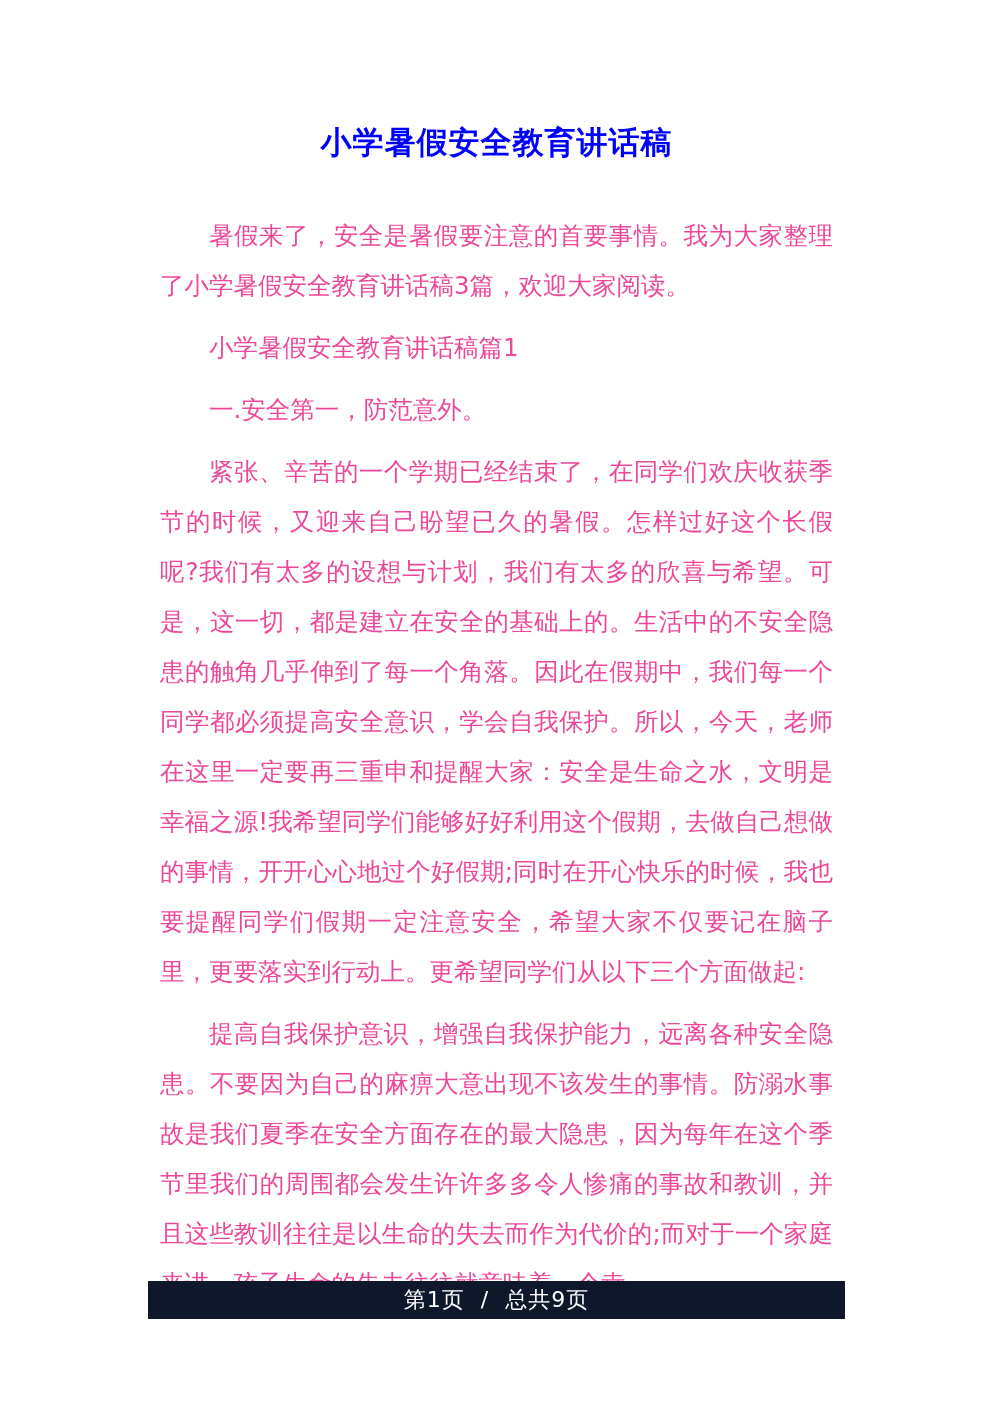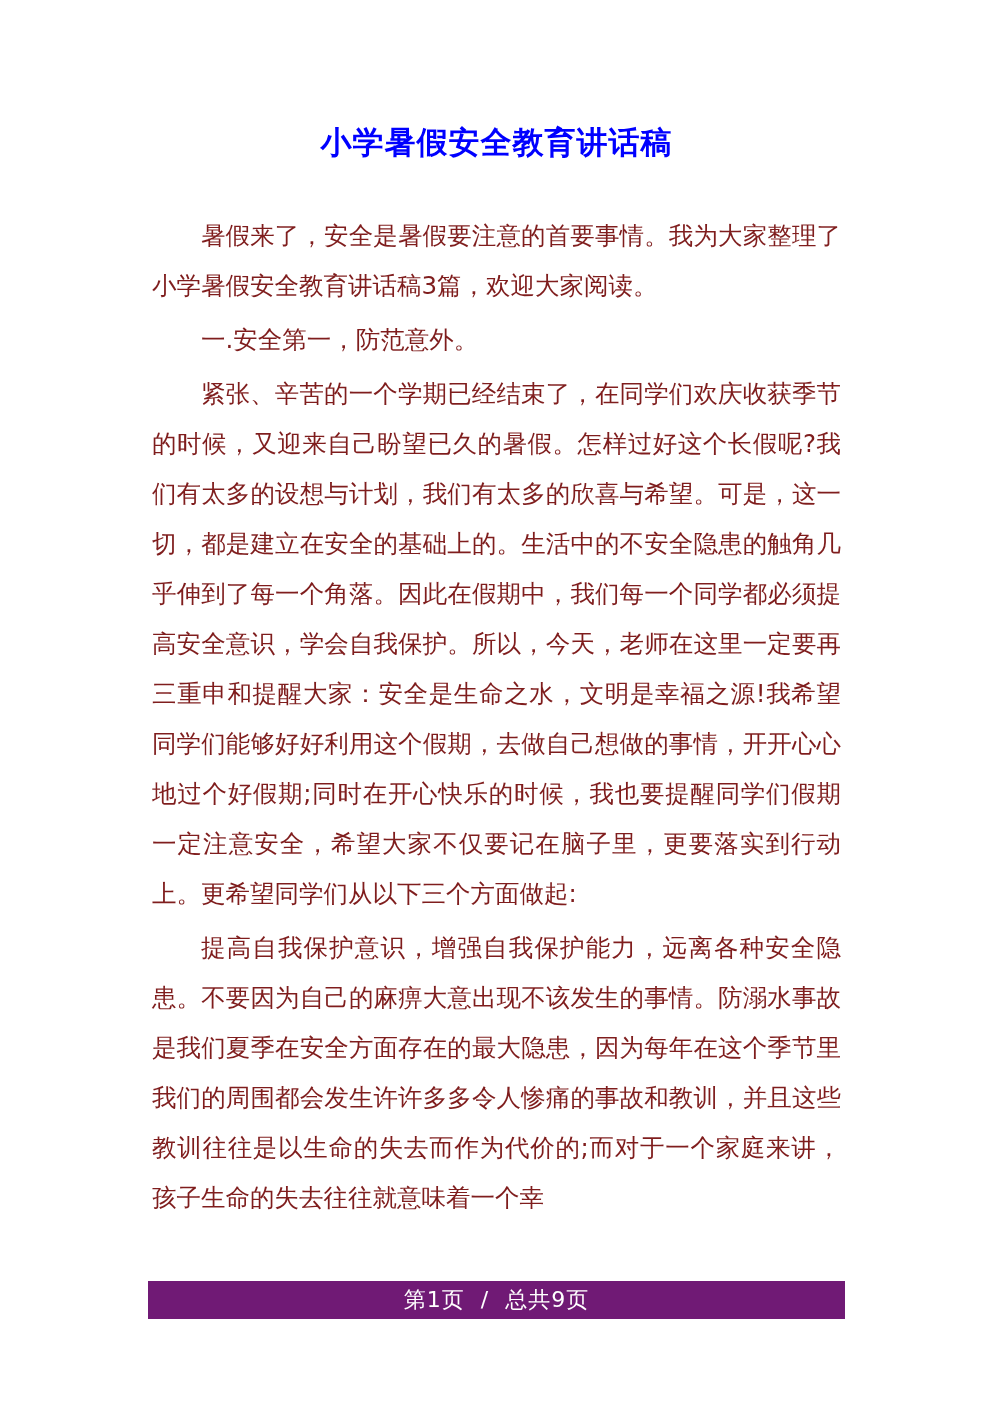--- a/index.html
+++ b/index.html
@@ -39,23 +39,23 @@
     font-size: 31px;
     font-weight: bold;
     text-align: center;
     letter-spacing: 1px;
     line-height: 44px;
     padding-top: 120px;
     font-family: "DejaVu Sans", "Liberation Sans", sans-serif;
   }
 
   .para {
-    margin: 4px;
+    margin: 12px;
     padding: 0;
-    color: #7f1d1d;
+    color: #ec4899;
     font-size: 24.5px;
     line-height: 50px;
     text-align: justify;
     text-align-last: left;
     text-indent: 49px;
     font-weight: normal;
     font-family: "DejaVu Sans", "Liberation Sans", sans-serif;
     letter-spacing: 0px;
     word-break: break-all;
   }
@@ -63,21 +63,21 @@
   .para.first {
     margin-top: 47px;
   }
 
   .footer-bar {
     position: absolute;
     left: 148px;
     top: 1281px;
     width: 697px;
     height: 38px;
-    background: #701a75;
+    background: #0f172a;
     color: #ffffff;
     display: flex;
     align-items: center;
     justify-content: center;
   }
 
   .footer-text {
     font-size: 22px;
     line-height: 38px;
     color: #ffffff;
@@ -90,20 +90,21 @@
 <body>
 
 <div class="page">
 
   <div class="doc-body">
 
     <h1 class="doc-title">小学暑假安全教育讲话稿</h1>
 
     <p class="para first">暑假来了，安全是暑假要注意的首要事情。我为大家整理了小学暑假安全教育讲话稿3篇，欢迎大家阅读。</p>
 
+    <p class="para">小学暑假安全教育讲话稿篇1</p>
 
 
     <p class="para">一.安全第一，防范意外。</p>
 
     <p class="para">紧张、辛苦的一个学期已经结束了，在同学们欢庆收获季节的时候，又迎来自己盼望已久的暑假。怎样过好这个长假呢?我们有太多的设想与计划，我们有太多的欣喜与希望。可是，这一切，都是建立在安全的基础上的。生活中的不安全隐患的触角几乎伸到了每一个角落。因此在假期中，我们每一个同学都必须提高安全意识，学会自我保护。所以，今天，老师在这里一定要再三重申和提醒大家：安全是生命之水，文明是幸福之源!我希望同学们能够好好利用这个假期，去做自己想做的事情，开开心心地过个好假期;同时在开心快乐的时候，我也要提醒同学们假期一定注意安全，希望大家不仅要记在脑子里，更要落实到行动上。更希望同学们从以下三个方面做起:</p>
 
     <p class="para">提高自我保护意识，增强自我保护能力，远离各种安全隐患。不要因为自己的麻痹大意出现不该发生的事情。防溺水事故是我们夏季在安全方面存在的最大隐患，因为每年在这个季节里我们的周围都会发生许许多多令人惨痛的事故和教训，并且这些教训往往是以生命的失去而作为代价的;而对于一个家庭来讲，孩子生命的失去往往就意味着一个幸</p>
 
   </div>
 

